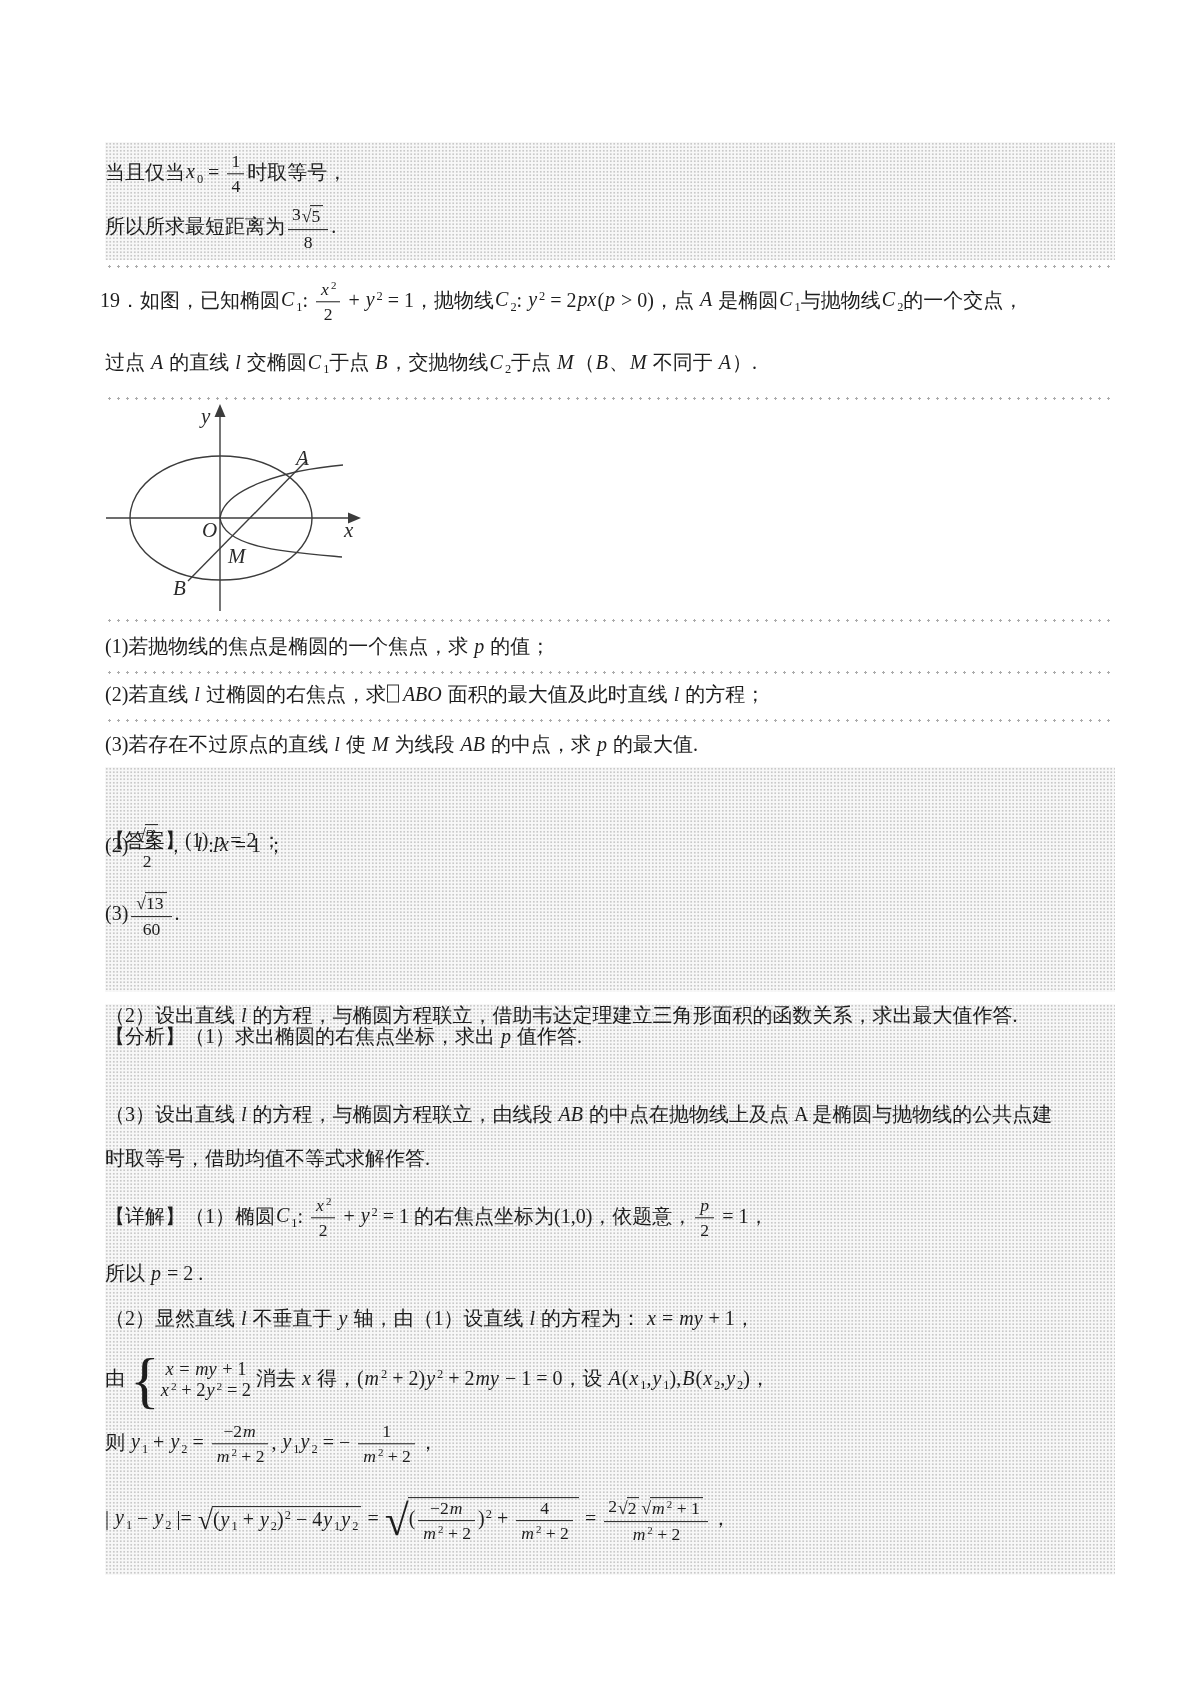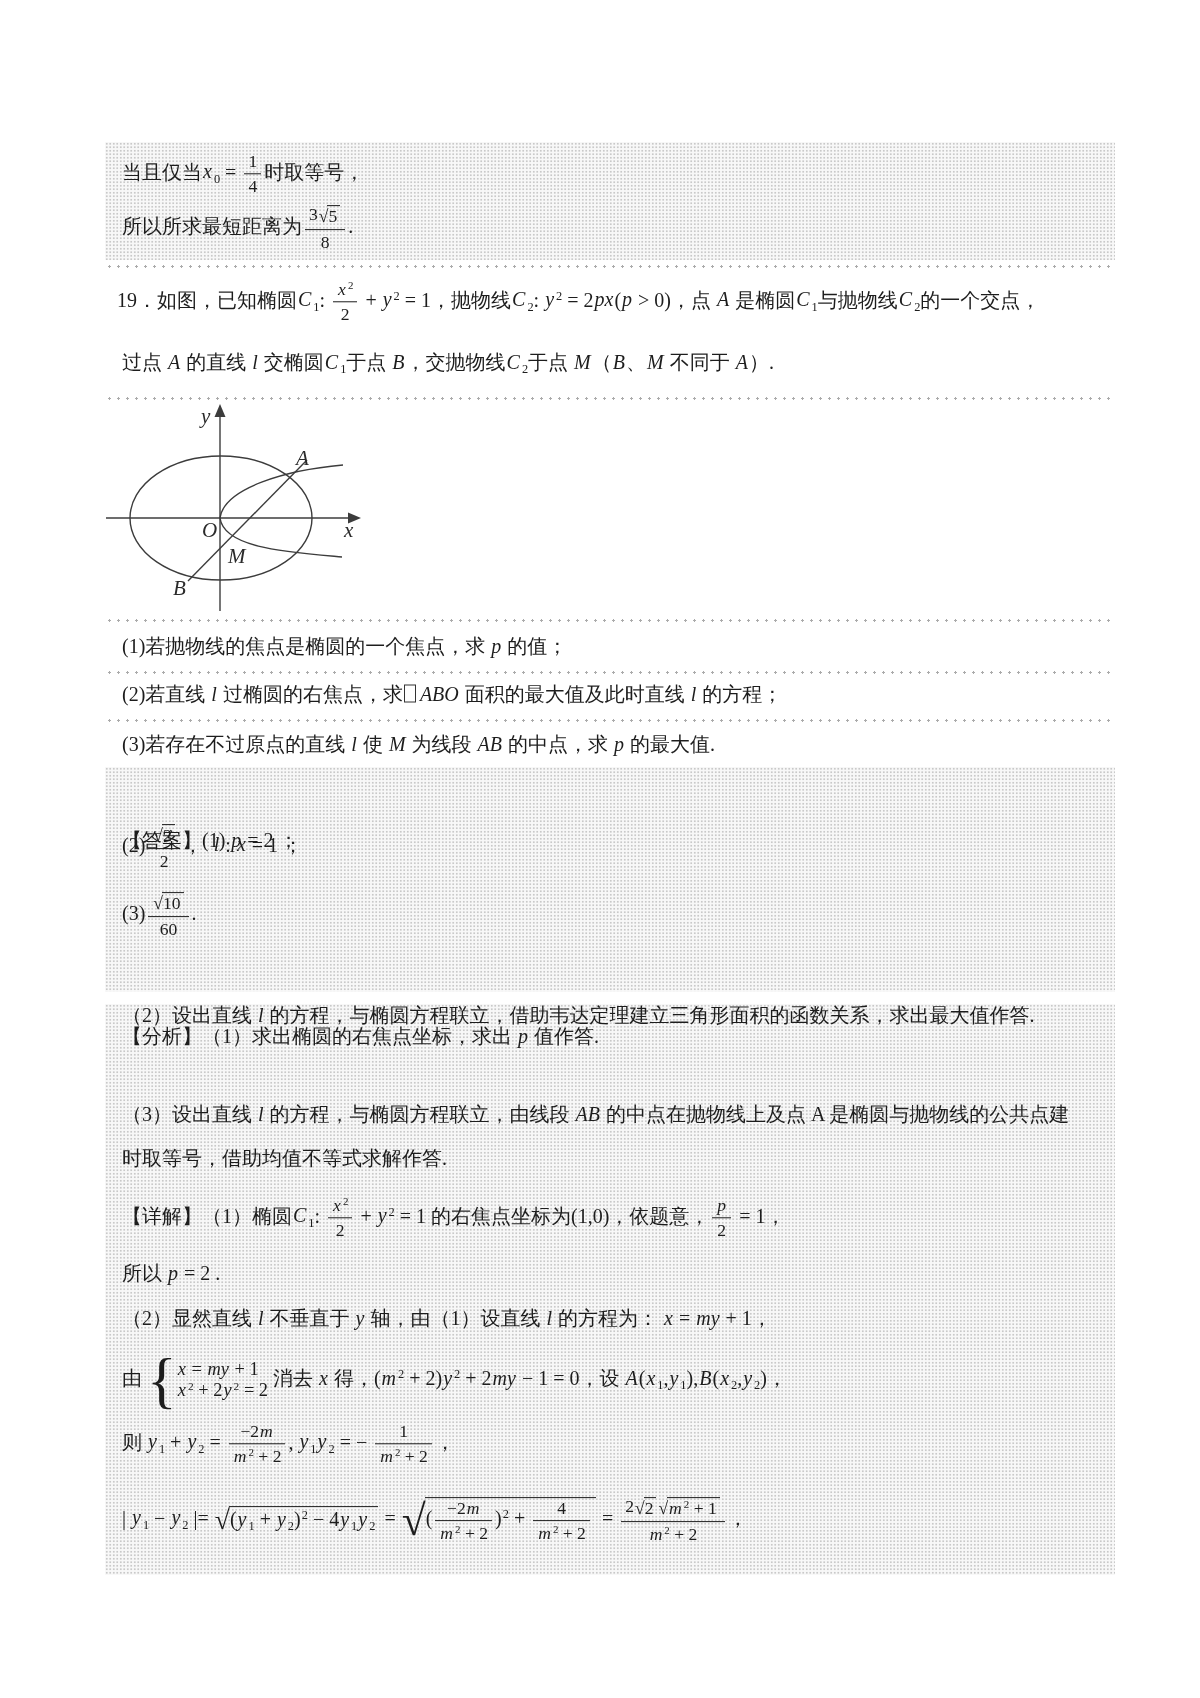--- a/index.html
+++ b/index.html
@@ -14,34 +14,34 @@
     background-image:radial-gradient(circle,#c9c9c9 0.8px,transparent 0.9px);
     background-size:3.5px 3.5px;
   }
   .dotsep{
     position:absolute;left:105px;width:1010px;height:3px;z-index:1;
     background-image:radial-gradient(circle,#ababab 1.1px,transparent 1.2px);
     background-size:9px 3px;background-repeat:repeat-x;
   }
   .line{
     position:absolute;left:105px;transform:translateY(-50%);z-index:2;
-    font-size:20px;line-height:1.25;white-space:nowrap;margin-left:17px;
+    font-size:20px;line-height:1.25;white-space:nowrap;
   }
   .mi{font-style:italic;padding:0 1px;}
   .sub{font-size:0.62em;vertical-align:-0.35em;margin-left:1px;}
   .sup{font-size:0.62em;vertical-align:0.55em;margin-left:1px;}
   .frac{display:inline-block;vertical-align:middle;text-align:center;margin:0 3px;font-size:0.88em;line-height:1.15;}
   .fnum{display:block;padding:0 4px 2px;border-bottom:1.3px solid currentColor;}
   .fden{display:block;padding:2px 4px 0;}
   .sqrt{display:inline-flex;align-items:flex-end;vertical-align:middle;margin:0 1px;}
   .rsign{display:block;margin-right:-1px;}
   .rad{display:block;border-top:1.3px solid currentColor;padding:0 3px 0 1px;}
   .cases{display:inline-flex;align-items:center;vertical-align:middle;margin:0 5px;}
   .cbrace{font-size:62px;line-height:56px;font-weight:400;}
-  .clines{display:inline-flex;flex-direction:column;text-align:left;font-size:0.92em;}
+  .clines{display:inline-flex;flex-direction:column;text-align:center;font-size:0.92em;}
   .cline{white-space:nowrap;line-height:1.15;}
   .mbox{display:inline-block;width:10px;height:16px;border:1.3px solid #333;margin:0 3px 0 1px;vertical-align:-2px;}
   .figure{position:absolute;left:100px;top:385px;z-index:2;}
   .figure text{font-style:italic;font-size:21px;fill:#2b2b2b;font-family:"Liberation Serif","DejaVu Serif",serif;}
 </style>
 </head>
 <body>
 
 <div class="hatch" style="top:142px;height:118px"></div>
 <div class="hatch" style="top:767px;height:225px"></div>
@@ -86,21 +86,21 @@
 <div class="line" style="top:694px">(2)若直线 <span class="mi">l</span> 过椭圆的右焦点，求<span class="mbox"></span><span class="mi">ABO</span> 面积的最大值及此时直线 <span class="mi">l</span> 的方程；</div>
 <div class="line" style="top:744px">(3)若存在不过原点的直线 <span class="mi">l</span> 使 <span class="mi">M</span> 为线段 <span class="mi">AB</span> 的中点，求 <span class="mi">p</span> 的最大值.</div>
 
 <div class="line" style="top:840px">【答案】(1) <span class="mi">p</span> = 2 ；</div>
 <div class="line" style="top:847px">(2)<span class="frac"><span class="fnum"><span class="sqrt">
           <span class="rsign">√</span>
           <span class="rad">2</span>
         </span></span><span class="fden">2</span></span>，&nbsp;&nbsp;<span class="mi">l</span> : <span class="mi">x</span> = 1 ；</div>
 <div class="line" style="top:915px">(3)<span class="frac"><span class="fnum"><span class="sqrt">
           <span class="rsign">√</span>
-          <span class="rad">10</span>
+          <span class="rad">13</span>
         </span></span><span class="fden">60</span></span>.</div>
 
 <div class="line" style="top:1036px">【分析】（1）求出椭圆的右焦点坐标，求出 <span class="mi">p</span> 值作答.</div>
 <div class="line" style="top:1015px">（2）设出直线 <span class="mi">l</span> 的方程，与椭圆方程联立，借助韦达定理建立三角形面积的函数关系，求出最大值作答.</div>
 <div class="line" style="top:1114px">（3）设出直线 <span class="mi">l</span> 的方程，与椭圆方程联立，由线段 <span class="mi">AB</span> 的中点在抛物线上及点 A 是椭圆与抛物线的公共点建</div>
 <div class="line" style="top:1158px">时取等号，借助均值不等式求解作答.</div>
 
 <div class="line" style="top:1218px">【详解】（1）椭圆<span class="mi">C</span><span class="sub">1</span>: <span class="frac"><span class="fnum"><span class="mi">x</span><span class="sup">2</span></span><span class="fden">2</span></span> + <span class="mi">y</span><span class="sup">2</span> = 1 的右焦点坐标为(1,0)，依题意，<span class="frac"><span class="fnum"><span class="mi">p</span></span><span class="fden">2</span></span> = 1，</div>
 <div class="line" style="top:1273px">所以 <span class="mi">p</span> = 2 .</div>
 <div class="line" style="top:1318px">（2）显然直线 <span class="mi">l</span> 不垂直于 <span class="mi">y</span> 轴，由（1）设直线 <span class="mi">l</span> 的方程为： <span class="mi">x</span> = <span class="mi">my</span> + 1，</div>

